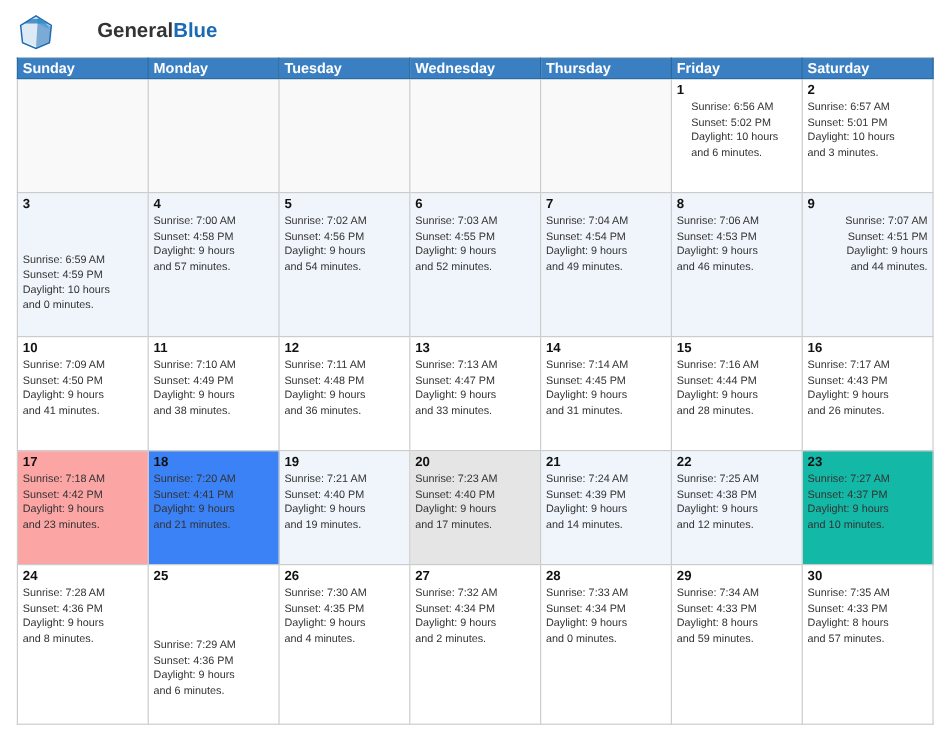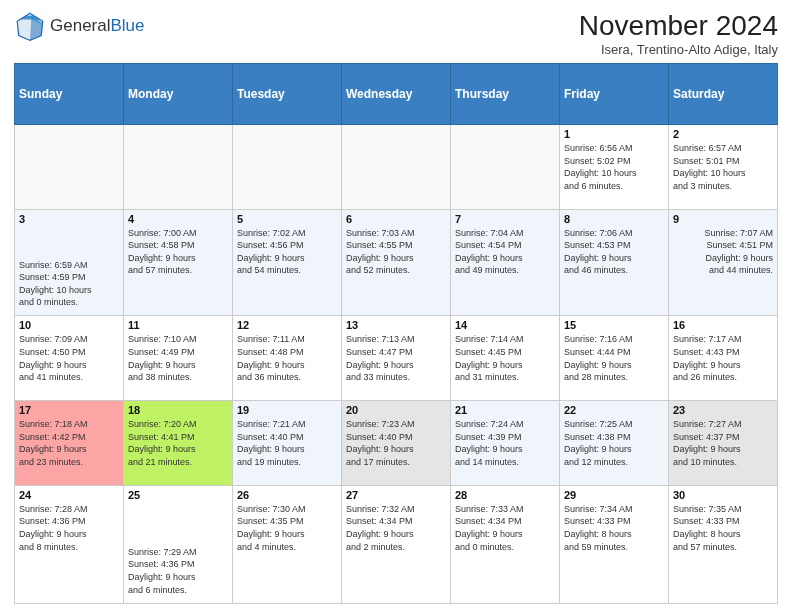--- a/index.html
+++ b/index.html
@@ -49,21 +49,21 @@
       border: 1px solid #ccc;
       border-collapse: collapse;
       width: 100%;
       table-layout: fixed;
     }
     .calendar th {
       background: #3a7fc1;
       color: #fff;
       font-size: 12px;
       font-weight: bold;
-      padding: 23px 4px;
+      padding: 1px 4px;
       text-align: left;
       border: 1px solid #2a6aa0;
     }
     .calendar td {
       border: 1px solid #ccc;
       vertical-align: top;
       padding: 3px 4px;
       font-size: 9.5px;
       color: #333;
       background: #fff;
@@ -95,28 +95,24 @@
   <div class="header">
     <div class="logo">
       <svg class="logo-icon" viewBox="0 0 40 40">
         <polygon points="20,4 36,14 36,30 20,36 4,30 4,14" fill="#1a6bb5" opacity="0.15"></polygon>
         <polygon points="22,6 36,16 34,32 20,38" fill="#1a6bb5" opacity="0.5"></polygon>
         <polygon points="20,4 36,14 34,32 20,38 6,32 4,14" fill="none" stroke="#1a6bb5" stroke-width="1.5"></polygon>
         <path d="M8,12 Q20,2 32,12" fill="#1a6bb5" opacity="0.7"></path>
         <path d="M14,8 L28,8 L34,18" fill="#3a9ad4" opacity="0.6"></path>
       </svg>
       <div>
-        <div style="font-size:17px;font-weight:normal;color:#333;line-height:1.1;">
+        <div style="font-size:17px;font-weight:bold;color:#333;line-height:1.1;margin-left:31px;">
           <span>General</span><span style="color:#1a6bb5;">Blue</span>
         </div>
       </div>
-    </div>
-    <div class="title-section">
-      <div class="month-title">November 2024</div>
-      <div class="subtitle">Isera, Trentino-Alto Adige, Italy</div>
     </div>
   </div>
 
   <table class="calendar">
     <thead>
       <tr>
       <th>Sunday</th>
           <th>Monday</th>
           <th>Tuesday</th>
           <th>Wednesday</th>
@@ -127,21 +123,21 @@
     </thead>
     <tbody id="calendar-body">
     <tr>
           <td class="empty"></td>
           <td class="empty"></td>
           <td class="empty"></td>
           <td class="empty"></td>
           <td class="empty"></td>
           <td>
             <span class="day-num">1</span>
-            <div class="day-info" style="white-space: pre-line;">Sunrise: 6:56 AM
+            <div class="day-info" style="white-space: pre-line; margin-left: 12px;">Sunrise: 6:56 AM
 Sunset: 5:02 PM
 Daylight: 10 hours
 and 6 minutes.</div>
           </td>
           <td>
             <span class="day-num">2</span>
             <div class="day-info" style="white-space: pre-line;">Sunrise: 6:57 AM
 Sunset: 5:01 PM
 Daylight: 10 hours
 and 3 minutes.</div>
@@ -250,21 +246,21 @@
           </td>
         </tr>
         <tr>
           <td style="background: #fca5a5;">
             <span class="day-num">17</span>
             <div class="day-info" style="white-space: pre-line;">Sunrise: 7:18 AM
 Sunset: 4:42 PM
 Daylight: 9 hours
 and 23 minutes.</div>
           </td>
-          <td style="background: #bef264;">
+          <td style="background: #3b82f6;">
             <span class="day-num">18</span>
             <div class="day-info" style="white-space: pre-line;">Sunrise: 7:20 AM
 Sunset: 4:41 PM
 Daylight: 9 hours
 and 21 minutes.</div>
           </td>
           <td style="background: rgb(240, 245, 251);">
             <span class="day-num">19</span>
             <div class="day-info" style="white-space: pre-line;">Sunrise: 7:21 AM
 Sunset: 4:40 PM
@@ -285,21 +281,21 @@
 Daylight: 9 hours
 and 14 minutes.</div>
           </td>
           <td style="background: rgb(240, 245, 251);">
             <span class="day-num">22</span>
             <div class="day-info" style="white-space: pre-line;">Sunrise: 7:25 AM
 Sunset: 4:38 PM
 Daylight: 9 hours
 and 12 minutes.</div>
           </td>
-          <td style="background: #e5e5e5;">
+          <td style="background: #14b8a6;">
             <span class="day-num">23</span>
             <div class="day-info" style="white-space: pre-line;">Sunrise: 7:27 AM
 Sunset: 4:37 PM
 Daylight: 9 hours
 and 10 minutes.</div>
           </td>
         </tr>
         <tr>
           <td>
             <span class="day-num">24</span>

